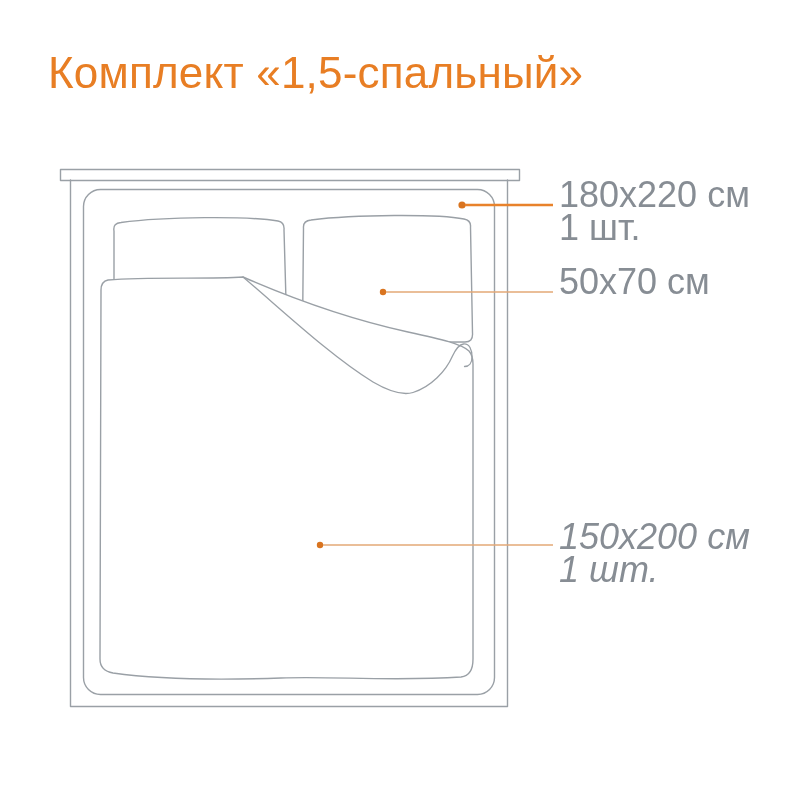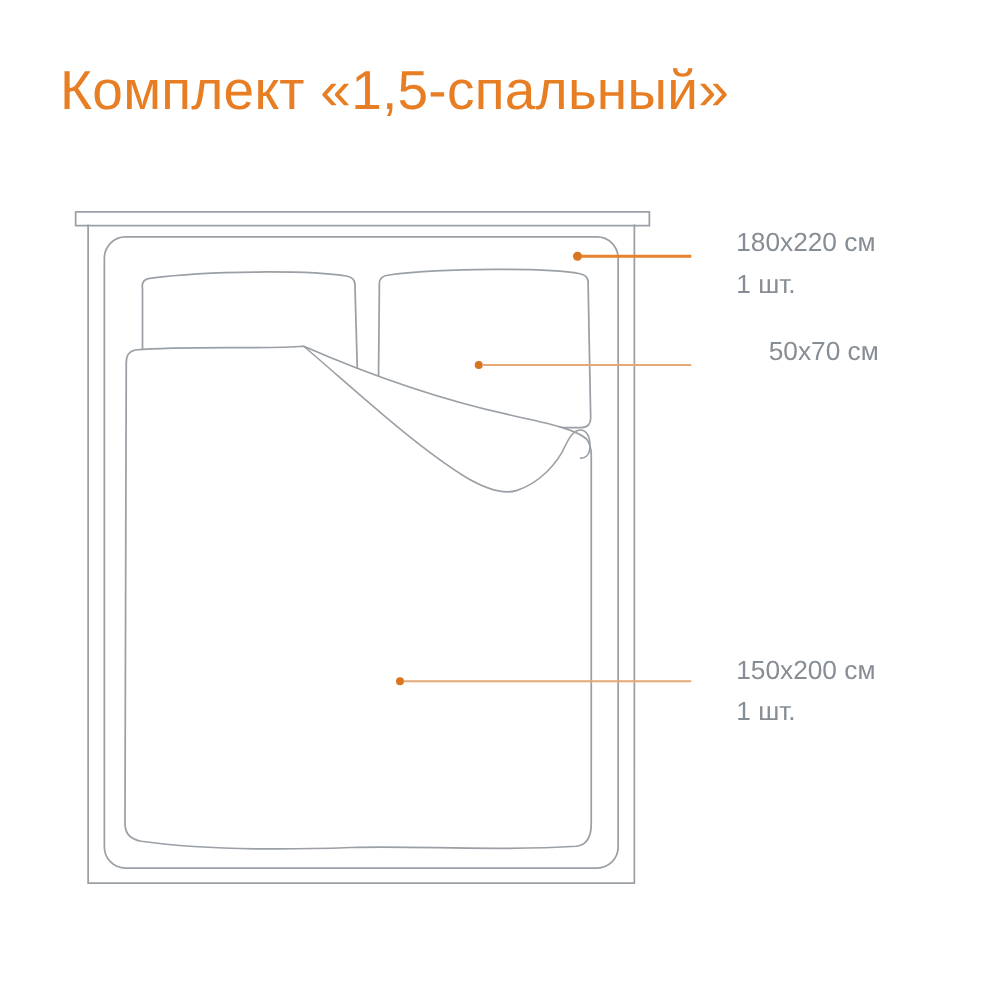--- a/index.html
+++ b/index.html
@@ -13,27 +13,27 @@
     color:var(--title,#E87E24);white-space:nowrap;
   }
   #bed-svg{position:absolute;left:0;top:0;}
   .outline-fill{fill:#ffffff;stroke:var(--outline,#9AA0A6);stroke-width:1.4;stroke-linejoin:round;stroke-linecap:round;}
   .outline-open{fill:none;stroke:var(--outline,#9AA0A6);stroke-width:1.4;stroke-linejoin:round;stroke-linecap:round;}
   .fabric-line{fill:none;stroke:var(--outline,#9AA0A6);stroke-width:1.3;stroke-linecap:round;}
   .leader-bold{stroke:var(--leader_bold,#E8822B);stroke-width:2.4;}
   .leader-light{stroke:var(--leader_light,#E3A876);stroke-width:1.5;}
   .leader-dot{fill:var(--dot,#D9741F);}
   .callout{
-    position:absolute;left:589px;color:var(--label_text,#878D94);
-    font-size:21px;line-height:33px;white-space:nowrap;
+    position:absolute;left:559px;color:var(--label_text,#878D94);
+    font-size:36px;line-height:33px;white-space:nowrap;
   }
   .callout .size,.callout .qty{display:block;}
   #callout-1{top:178px;}
-  #callout-2{top:265px;margin-left:26px;}
-  #callout-3{top:520px;}
+  #callout-2{top:265px;}
+  #callout-3{top:520px;font-style:italic;}
 </style>
 </head>
 <body>
 
 <div id="stage">
 
   <div id="page-title">Комплект «1,5-спальный»</div>
 
   <svg id="bed-svg" width="800" height="800" viewBox="0 0 800 800">
 

